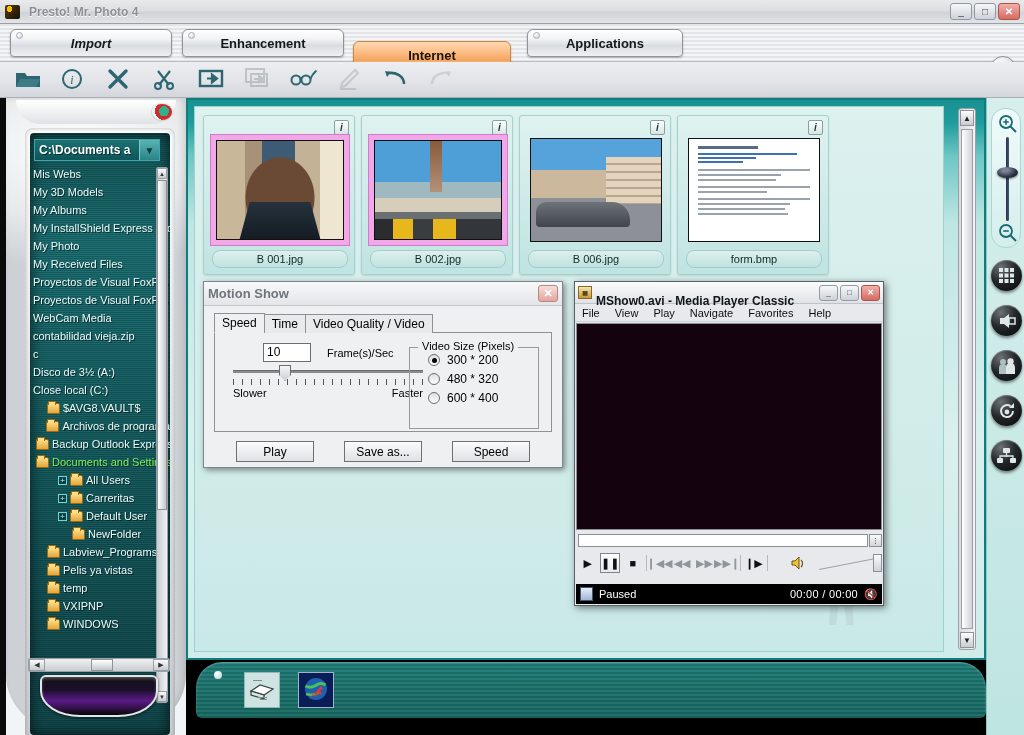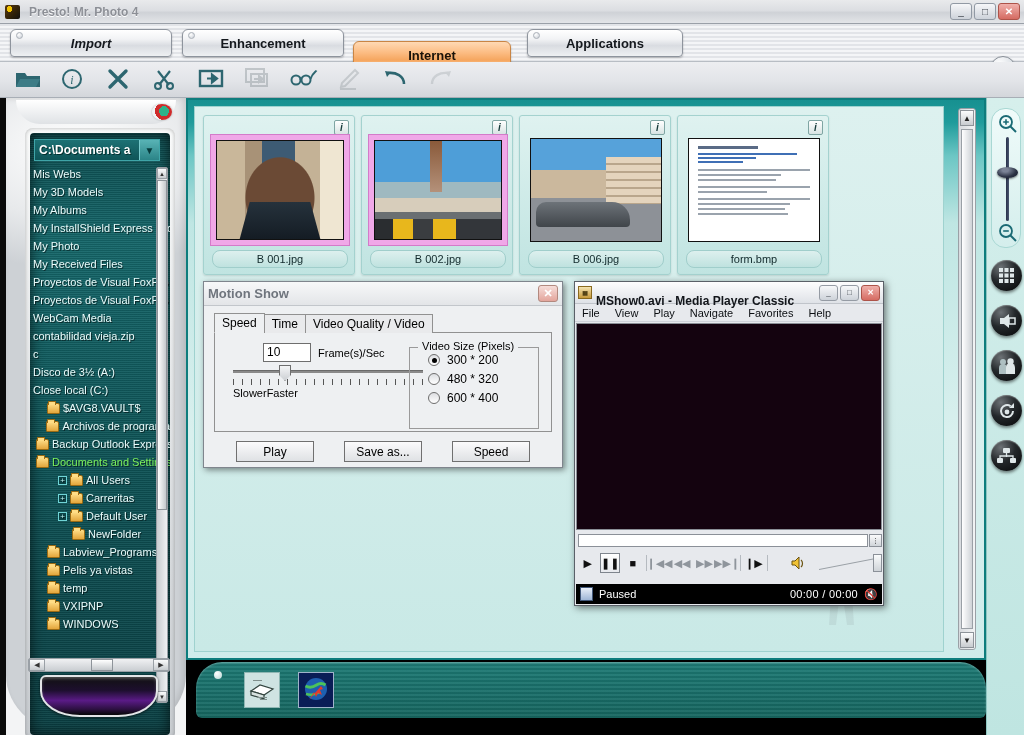--- a/index.html
+++ b/index.html
@@ -416,37 +416,37 @@
   .dtab{
     height:19px; padding:0 7px; border:1px solid #919191; border-bottom:none;
     background:#e9eaec; display:flex;align-items:center;
     font-size:12px; color:#000; margin-right:-1px;
   }
   .dtab.active{ background:#eef0f2; height:20px; font-weight:normal; border-bottom:1px solid #eef0f2; }
   .tabpanel{
     position:relative; margin-top:-1px; border:1px solid #919191;
     height:100px; background:#eef0f2; padding:10px 12px;
   }
-  .fps-row{ display:flex; align-items:center; gap:7px; margin-left:36px;}
+  .fps-row{ display:flex; align-items:center; gap:16px; margin-left:36px;}
   .fps-input{
     width:48px; height:19px; border:1px solid #6e6e6e; background:#fff;
     font-size:12px; padding:0 3px; line-height:17px;
   }
   .slider-wrap{ margin-top:8px; margin-left:6px; width:190px; position:relative; }
   .strack{ height:3px; background:#8a8a8a; border-top:1px solid #6a6a6a; }
   .sthumb{
     position:absolute; left:46px; top:-5px; width:12px; height:16px;
     background:linear-gradient(to bottom,#f4f5f6,#cdd0d4);
     border:1px solid #6e6e6e;
     clip-path:polygon(0 0,100% 0,100% 62%,50% 100%,0 62%);
   }
   .sticks{ margin-top:6px; height:6px;
     background:repeating-linear-gradient(to right,#555 0 1px, transparent 1px 9px);
   }
-  .slabels{ display:flex; margin-top:2px; font-size:11px;}
+  .slabels{ display:flex; justify-content:space-between; margin-top:2px; font-size:11px;}
   .group{
     position:absolute; right:12px; top:14px; width:130px; height:82px;
     border:1px solid #9a9a9a;
   }
   .group .glabel{
     position:absolute; left:8px; top:-8px; background:#eef0f2; padding:0 4px; font-size:11px;
   }
   .radio-row{ display:flex; align-items:center; gap:7px; margin:5px 0 0 18px; font-size:12px;}
   .radio{
     width:12px;height:12px;border-radius:50%;border:1px solid #6e6e6e;

